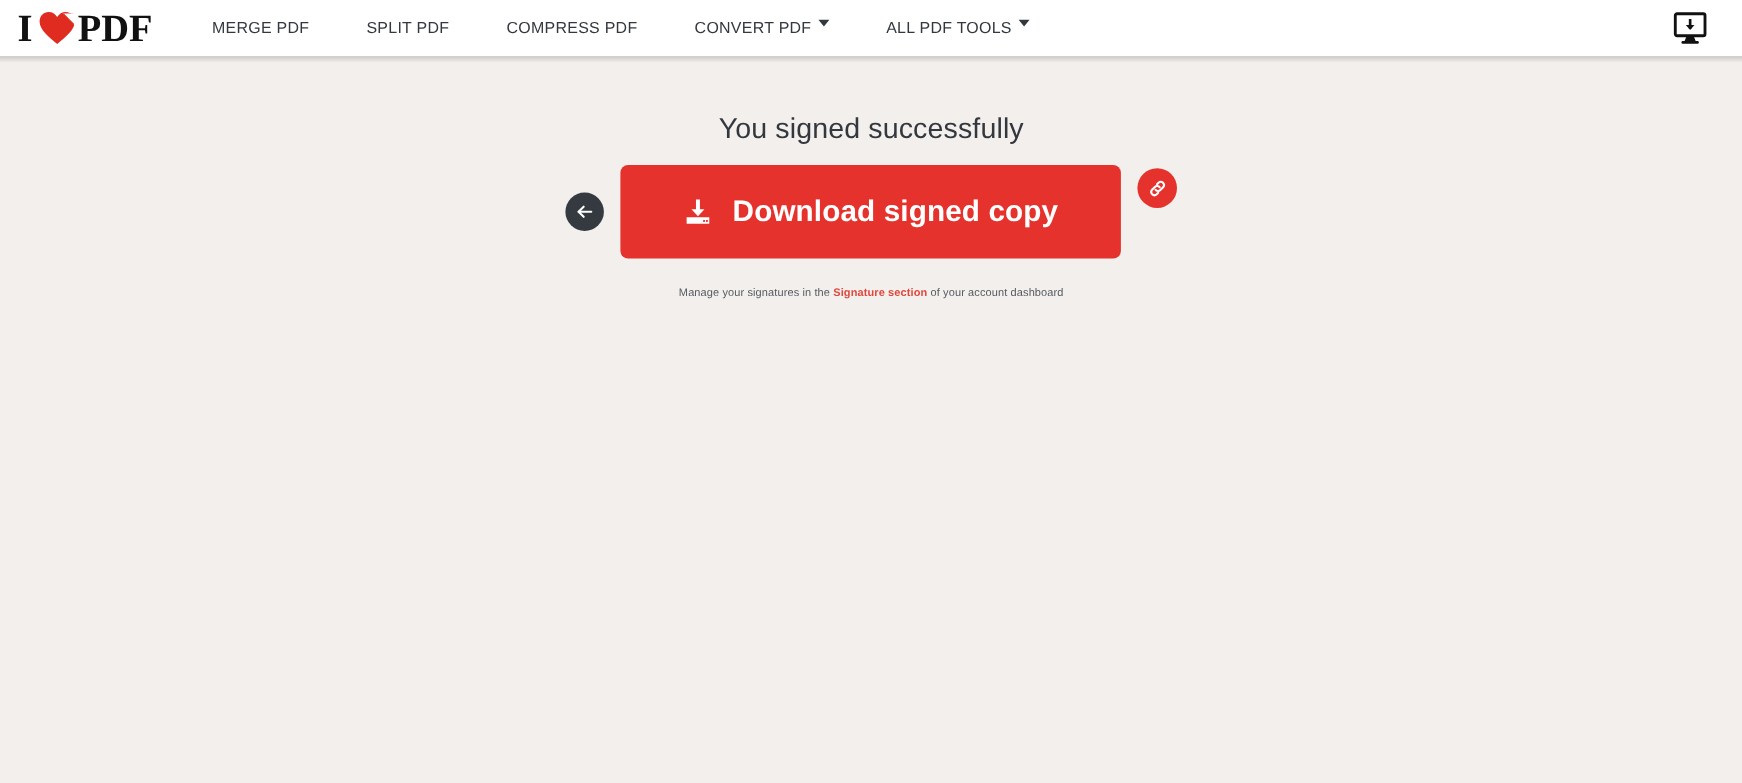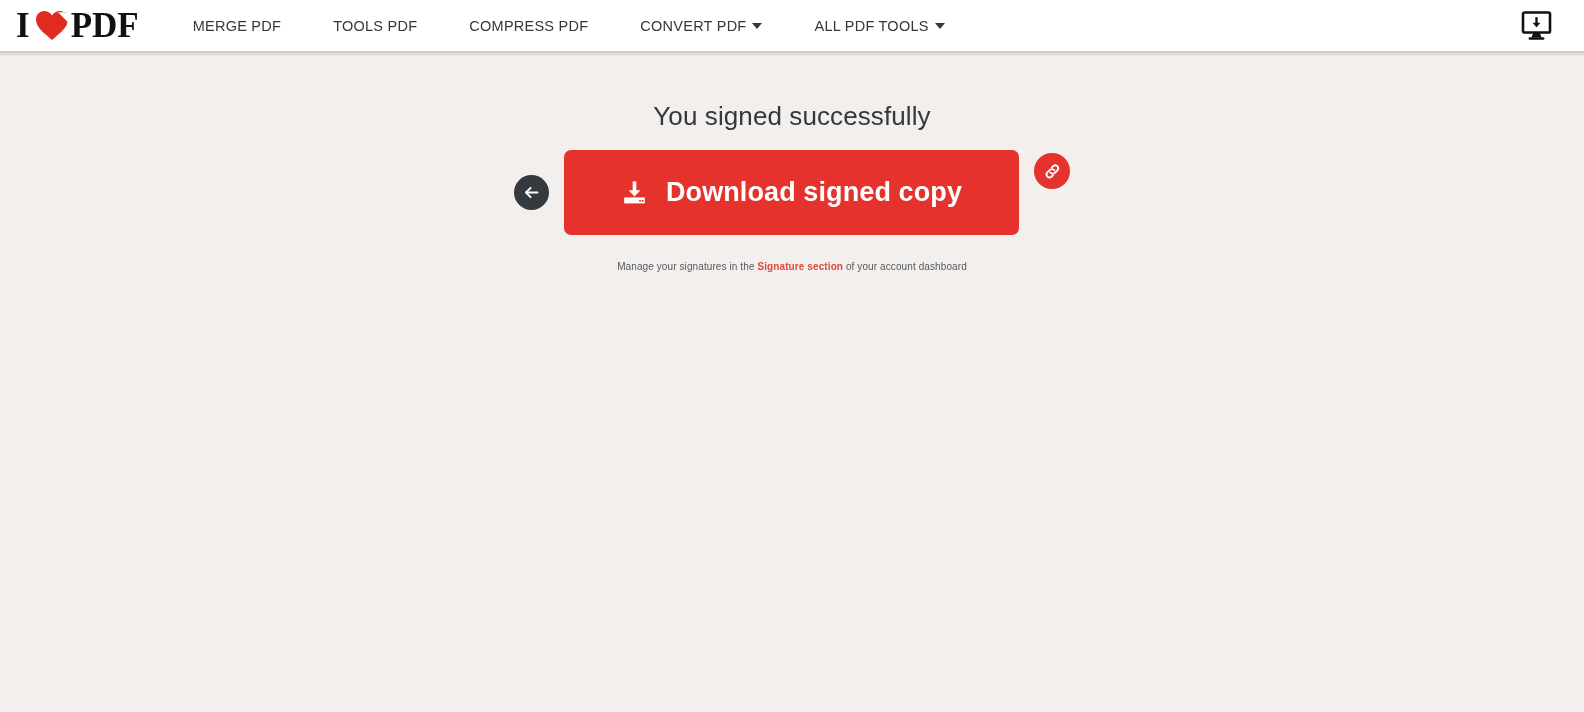--- a/index.html
+++ b/index.html
@@ -62,21 +62,20 @@
 
   
   .nav {
     display: flex;
     align-items: center;
     margin-left: 54px;
     height: 51px;
   }
   .nav-item {
     display: flex;
-    align-items: center;
     font-size: 14.5px;
     letter-spacing: 0.25px;
     color: #33383e;
     padding: 0 0;
     margin-right: 52px;
     cursor: pointer;
     white-space: nowrap;
     text-decoration: none;
   }
   .nav-item:last-child { margin-right: 0; }
@@ -221,21 +220,21 @@
       </svg>
     </span>
     <span class="logo-pdf">PDF</span>
   </div>
 
   <nav class="nav">
     <a class="nav-item">
       <span>MERGE PDF</span>
     </a>
     <a class="nav-item">
-      <span>TOOLS PDF</span>
+      <span>SPLIT PDF</span>
     </a>
     <a class="nav-item">
       <span>COMPRESS PDF</span>
     </a>
     <a class="nav-item">
       <span>CONVERT PDF</span>
       <i class="caret"></i>
     </a>
     <a class="nav-item">
       <span>ALL PDF TOOLS</span>

